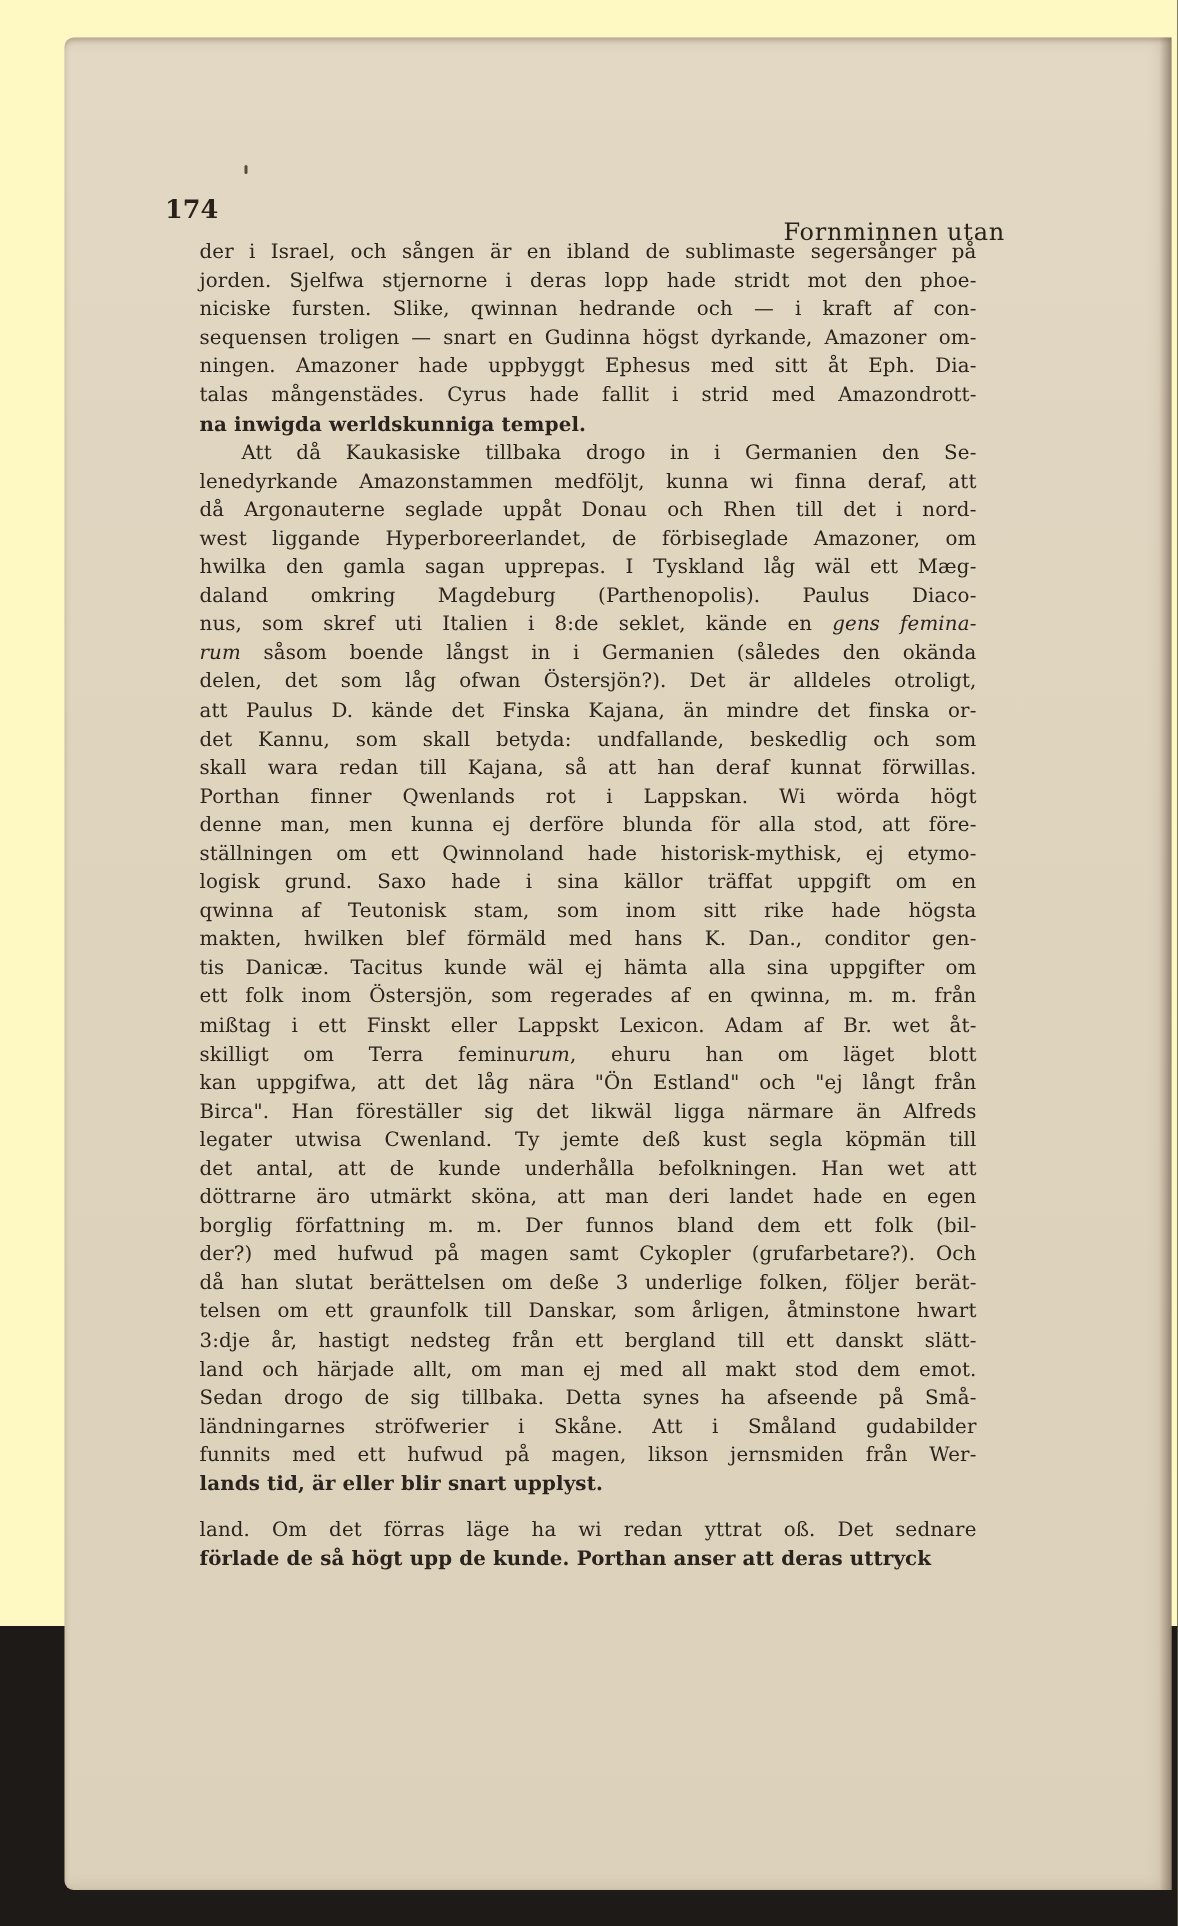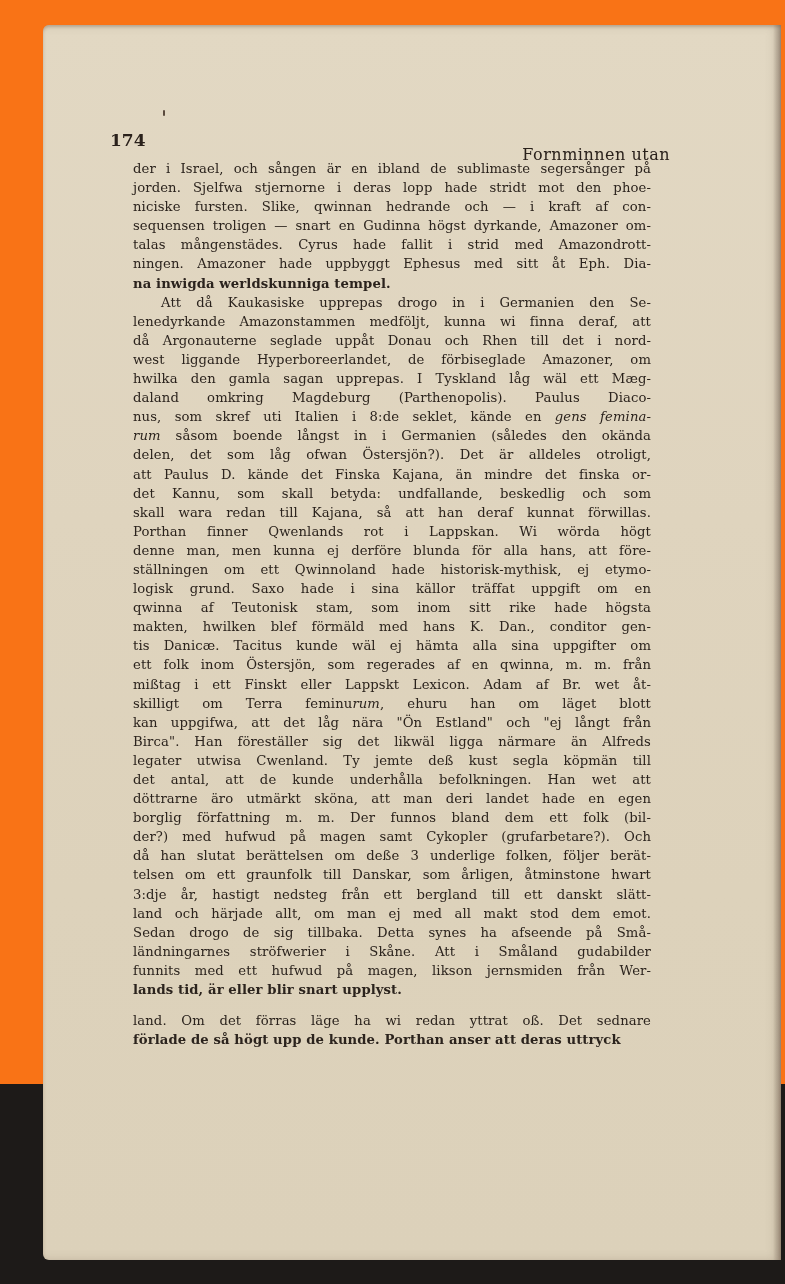--- a/index.html
+++ b/index.html
@@ -7,21 +7,21 @@
       padding: 0;
       width: 785px;
       height: 1284px;
       background: #1d1a18;
       overflow: hidden;
     }
     .scan {
       position: relative;
       width: 785px;
       height: 1084px;
-      background: #f97316;
+      background: #fef9c3;
     }
     .page {
       position: absolute;
       left: 43px;
       top: 25px;
       width: 738px;
       height: 1235px;
       background: linear-gradient(180deg, #e2d8c3 0%, #dfd4be 40%, #ddd2bb 70%, #dcd1ba 100%);
       border-radius: 6px 0 0 6px;
       box-shadow: inset -6px 0 10px rgba(120,100,80,0.25), inset 0 2px 3px rgba(90,60,40,0.25);
@@ -112,39 +112,39 @@
     <span class="page-number">174</span>
     <div class="running-title">Fornminnen utan</div>
   </div>
 
   <div class="body" id="body">
       <div>
         <div class="line">der i Israel, och sången är en ibland de sublimaste segersånger på</div>
         <div class="line">jorden.  Sjelfwa stjernorne i deras lopp hade stridt mot den phoe-</div>
         <div class="line">niciske fursten.  Slike, qwinnan hedrande och — i kraft af con-</div>
         <div class="line">sequensen troligen — snart en Gudinna högst dyrkande, Amazoner om-</div>
+        <div class="line">ningen.  Amazoner hade uppbyggt Ephesus med sitt åt Eph. Dia-</div>
         <div class="line">talas mångenstädes.  Cyrus hade fallit i strid med Amazondrott-</div>
-        <div class="line">ningen.  Amazoner hade uppbyggt Ephesus med sitt åt Eph. Dia-</div>
         <div class="line last">na inwigda werldskunniga tempel.</div>
       </div>
       <div>
-        <div class="line indent">Att då Kaukasiske upprepas drogo in i Germanien den Se-</div>
+        <div class="line indent">Att då Kaukasiske tillbaka drogo in i Germanien den Se-</div>
         <div class="line">lenedyrkande Amazonstammen medföljt, kunna wi finna deraf, att</div>
         <div class="line">då Argonauterne seglade uppåt Donau och Rhen till det i nord-</div>
         <div class="line">west liggande Hyperboreerlandet, de förbiseglade Amazoner, om</div>
         <div class="line">hwilka den gamla sagan upprepas.  I Tyskland låg wäl ett Mæg-</div>
         <div class="line">daland omkring Magdeburg (Parthenopolis).  Paulus Diaco-</div>
         <div class="line">nus, som skref uti Italien i 8:de seklet, kände en <span class="it">gens femina-</span></div>
         <div class="line"><span class="it">rum</span> såsom boende långst in i Germanien (således den okända</div>
         <div class="line">delen, det som låg ofwan Östersjön?).  Det är alldeles otroligt,</div>
         <div class="line">att Paulus D. kände det Finska Kajana, än mindre det finska or-</div>
         <div class="line">det Kannu, som skall betyda: undfallande, beskedlig och som</div>
         <div class="line">skall wara redan till Kajana, så att han deraf kunnat förwillas.</div>
         <div class="line">Porthan finner Qwenlands rot i Lappskan.  Wi wörda högt</div>
-        <div class="line">denne man, men kunna ej derföre blunda för alla hans, att före-</div>
+        <div class="line">denne man, men kunna ej derföre blunda för alla stod, att före-</div>
         <div class="line">ställningen om ett Qwinnoland hade historisk-mythisk, ej etymo-</div>
         <div class="line">logisk grund.  Saxo hade i sina källor träffat uppgift om en</div>
         <div class="line">qwinna af Teutonisk stam, som inom sitt rike hade högsta</div>
         <div class="line">makten, hwilken blef förmäld med hans K. Dan., conditor gen-</div>
         <div class="line">tis Danicæ.  Tacitus kunde wäl ej hämta alla sina uppgifter om</div>
         <div class="line">ett folk inom Östersjön, som regerades af en qwinna, m. m. från</div>
         <div class="line">mißtag i ett Finskt eller Lappskt Lexicon.  Adam af Br. wet åt-</div>
         <div class="line">skilligt om Terra feminu<span class="it">rum</span>, ehuru han om läget blott</div>
         <div class="line">kan uppgifwa, att det låg nära "Ön Estland" och "ej långt från</div>
         <div class="line">Birca".  Han föreställer sig det likwäl ligga närmare än Alfreds</div>

